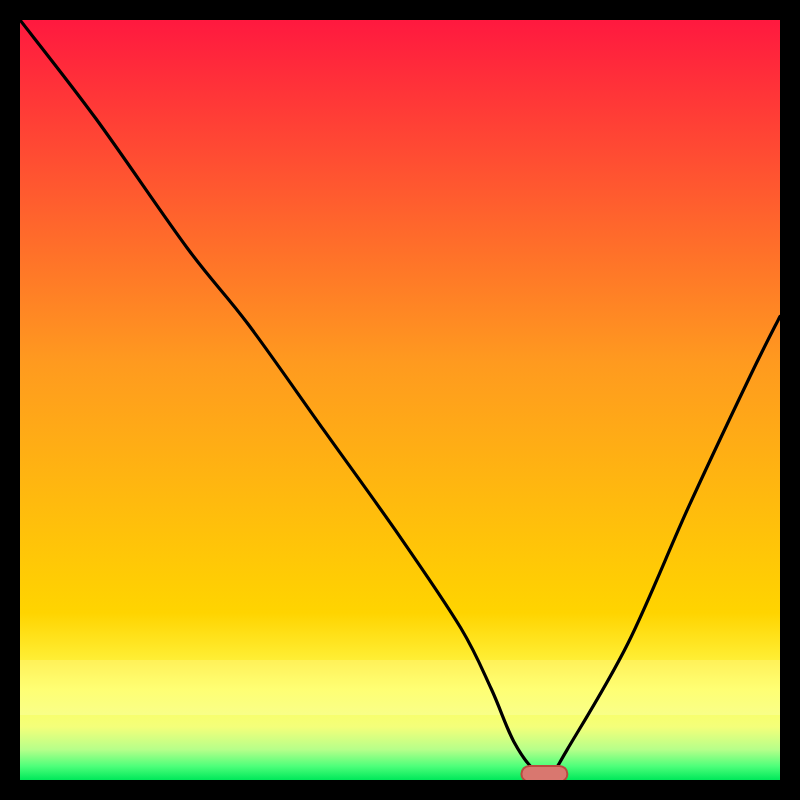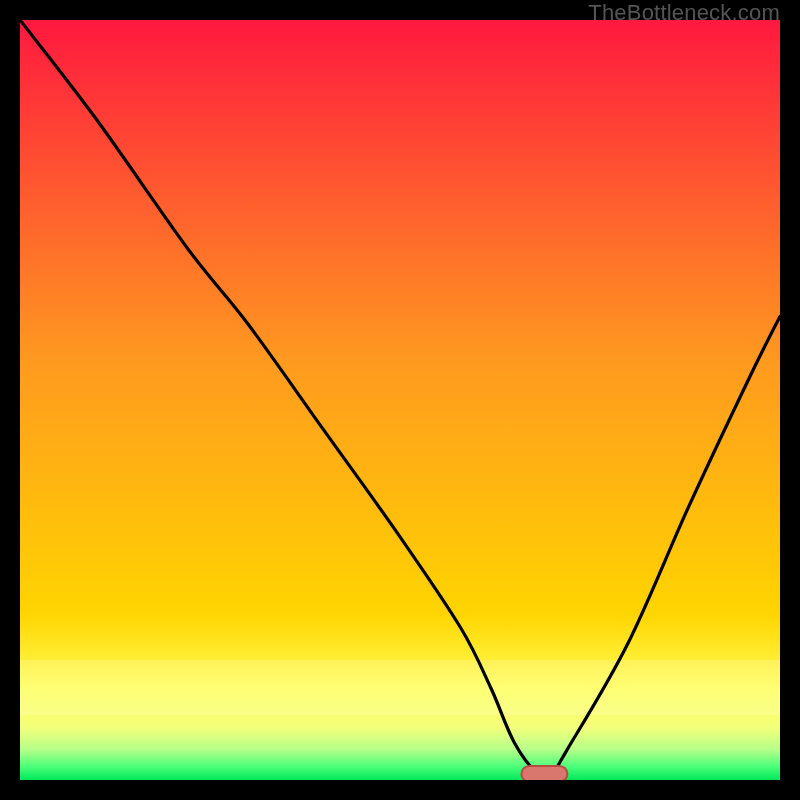--- a/index.html
+++ b/index.html
@@ -34,21 +34,20 @@
     font-size: 22px;
     font-weight: 500;
     letter-spacing: 0.2px;
   }
   svg { display: block; }
 </style>
 </head>
 <body>
 
 <div class="frame">
-  <div class="watermark">TheBottleneck.com</div>
 
   <div class="plot">
     <svg viewBox="0 0 760 760" width="760" height="760">
       <defs>
         <linearGradient id="bg-grad" x1="0" y1="0" x2="0" y2="1">
           <stop id="g0" offset="0%" stop-color="#ff193f"></stop>
           <stop id="g1" offset="45%" stop-color="#ff9a1f"></stop>
           <stop id="g2" offset="78%" stop-color="#ffd400"></stop>
           <stop id="g3" offset="88%" stop-color="#ffff55"></stop>
           <stop id="g4" offset="93%" stop-color="#f4ff7a"></stop>

